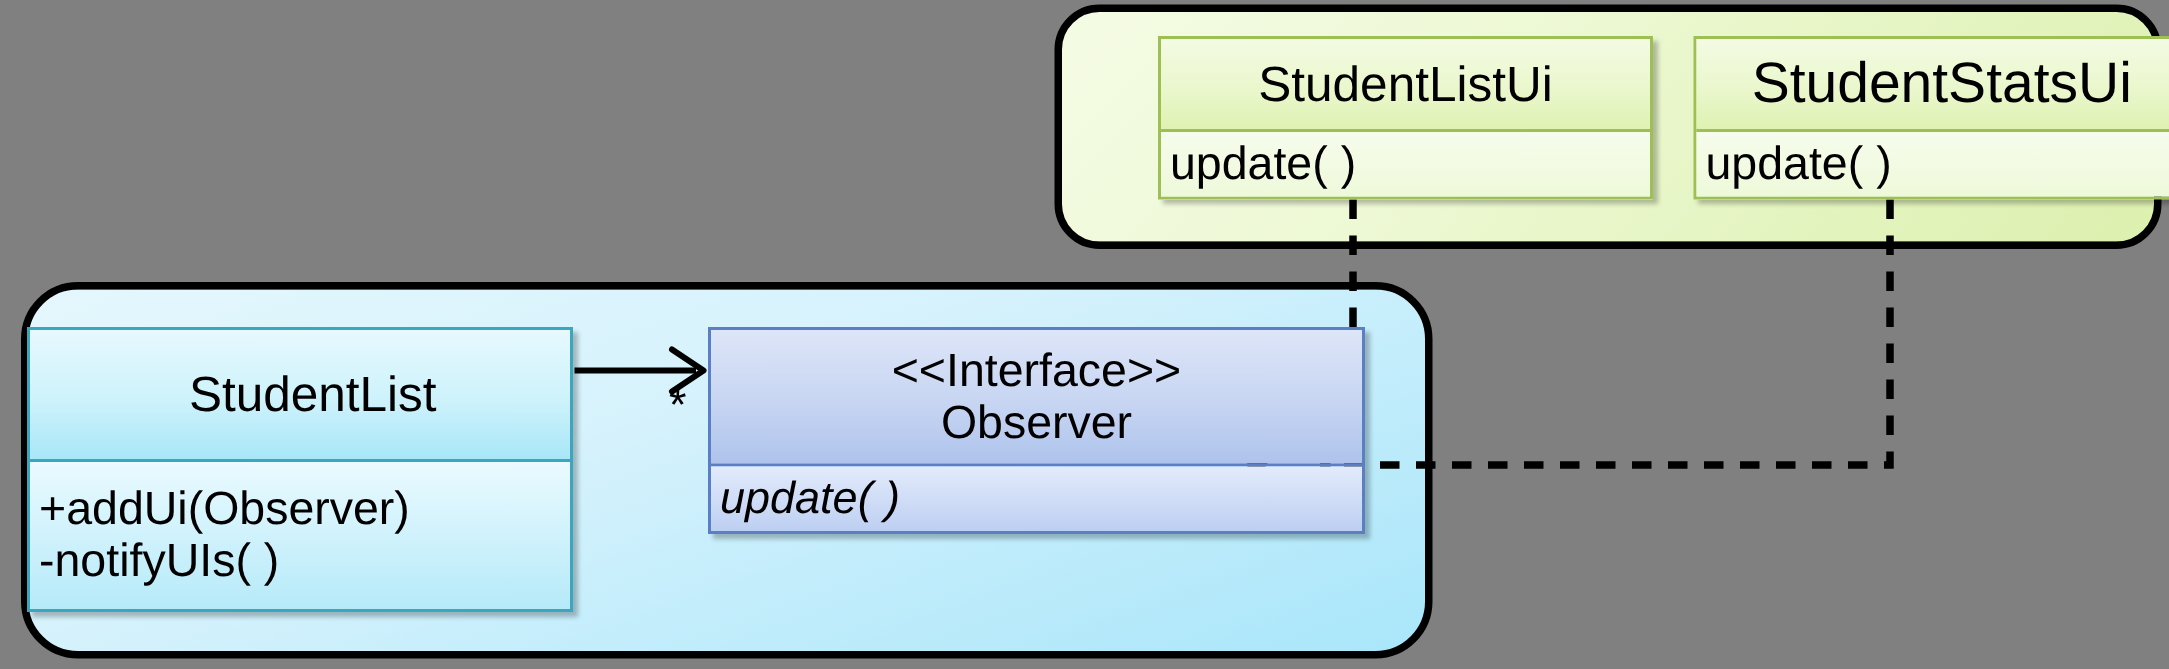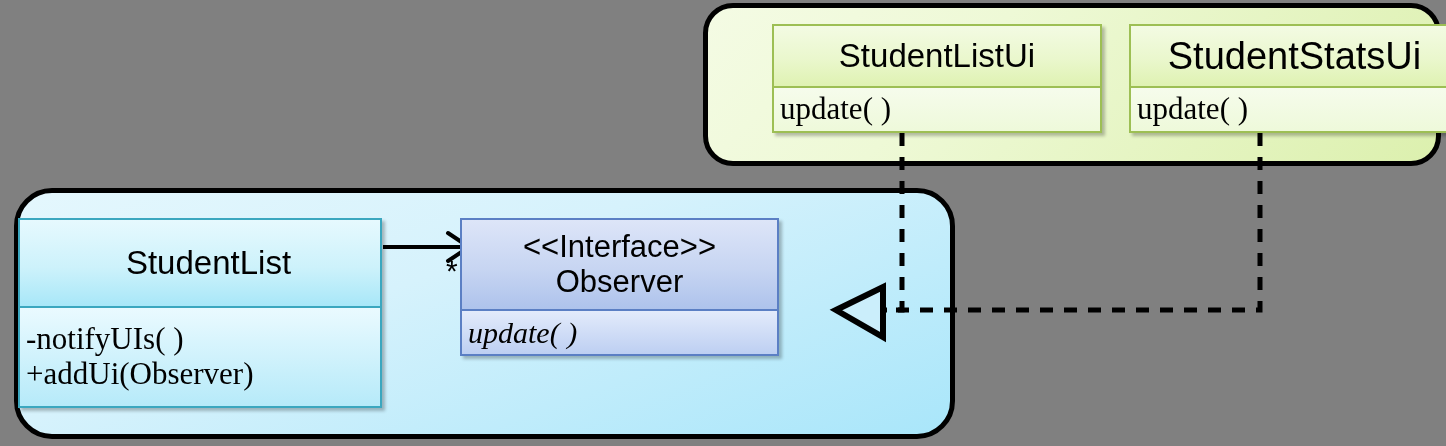--- a/index.html
+++ b/index.html
@@ -61,21 +61,20 @@
   .uml .ops {
     flex: 1 1 auto;
     display: flex;
     flex-direction: column;
     justify-content: center;
     padding-left: 6px;
   }
   .uml .ops .op {
     line-height: 1.12;
     white-space: nowrap;
-    font-family: Liberation Serif, serif;
   }
 
   
   .uml.green { border-color: #9dbf54; margin-left: 36px; }
   .uml.green .title {
     background: linear-gradient(to bottom, #f3fbe3 0%, #eaf7cd 55%, #dff2b2 100%);
     border-bottom: 2px solid #9dbf54;
   }
   .uml.green .ops {
     background: linear-gradient(to bottom, #f6fcec 0%, #eef9da 100%);
@@ -108,21 +107,21 @@
   #box-studentlistui  .ops   { font-size: 31px; }
 
   #box-studentstatsui { left: 1093px; top: 24px; width: 331px; height: 109px; }
   #box-studentstatsui .title { height: 60px; font-size: 38px; }
   #box-studentstatsui .ops   { font-size: 31px; }
 
   #box-studentlist { left: 18px; top: 218px; width: 364px; height: 190px; }
   #box-studentlist .title { height: 86px; font-size: 33px; }
   #box-studentlist .ops   { font-size: 31px; }
 
-  #box-observer { left: 460px; top: 218px; width: 319px; height: 138px; justify-content: center; }
+  #box-observer { left: 472px; top: 218px; width: 438px; height: 138px; justify-content: center; }
   #box-observer .title { height: 89px; font-size: 31px; }
   #box-observer .ops   { font-size: 30px; font-style: italic; }
 
   
   .connector { position: absolute; left: 0; top: 0; width: 1446px; height: 446px; overflow: visible; pointer-events: none; }
   .multiplicity {
     position: absolute;
     font-size: 30px;
     color: #000;
     line-height: 1;
@@ -172,22 +171,22 @@
   <div class="uml green" id="box-studentstatsui">
     <div class="title">StudentStatsUi</div>
     <div class="ops">
       <div class="op">update( )</div>
     </div>
   </div>
 
   <div class="uml cyan" id="box-studentlist">
     <div class="title">StudentList</div>
     <div class="ops">
+      <div class="op">+addUi(Observer)</div>
       <div class="op">-notifyUIs( )</div>
-      <div class="op">+addUi(Observer)</div>
     </div>
   </div>
 
   <div class="uml indigo" id="box-observer">
     <div class="title">&lt;&lt;Interface&gt;&gt;
 Observer</div>
     <div class="ops">
       <div class="op">update( )</div>
     </div>
   </div>

